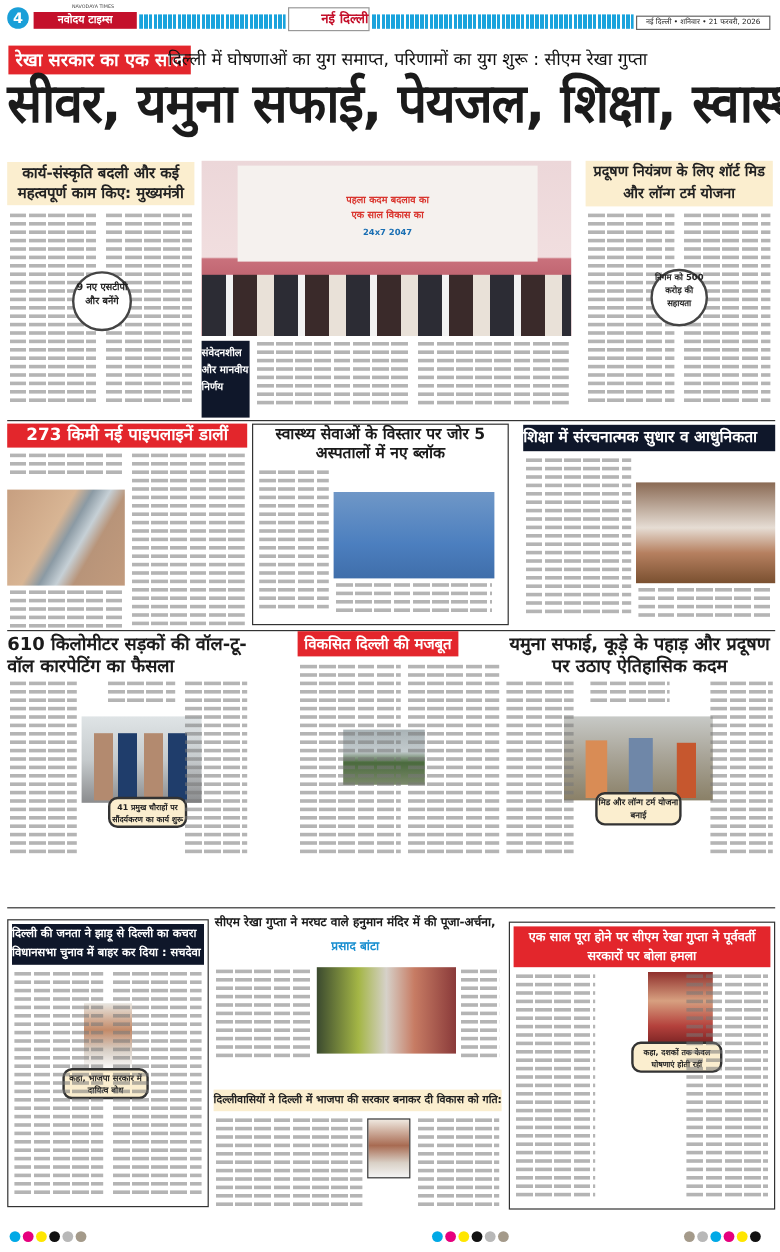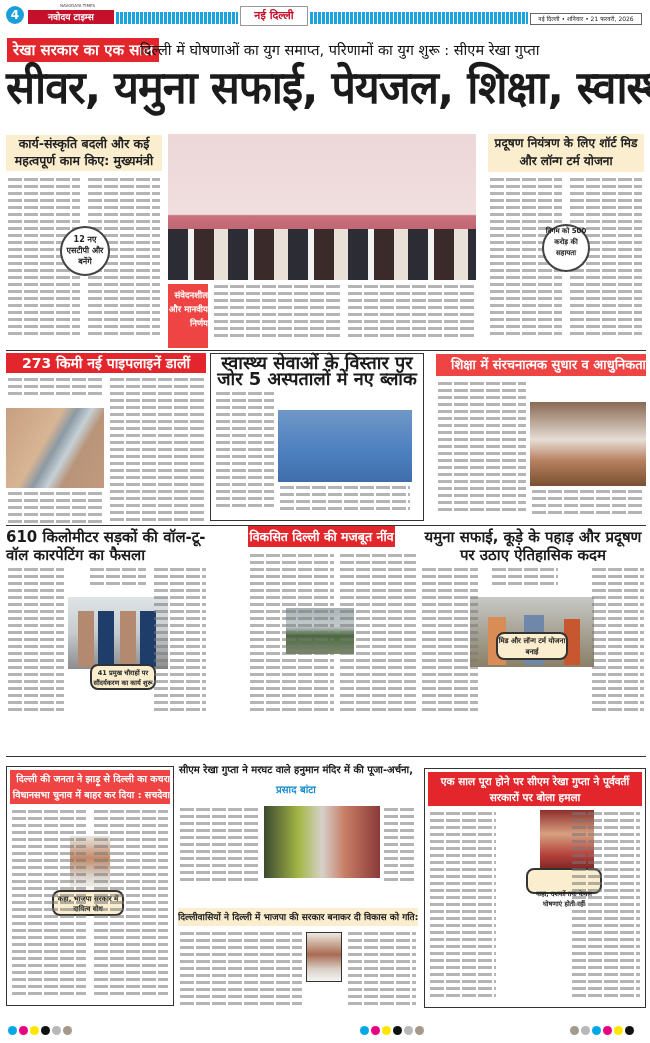--- a/index.html
+++ b/index.html
@@ -3,29 +3,29 @@
 <meta charset="utf-8">
 <style>
 *{box-sizing:border-box;margin:0;padding:0}
 body{width:650px;height:1043px;background:#fff;font-family:"DejaVu Sans",sans-serif;position:relative;overflow:hidden;color:#222}
 .abs{position:absolute}
 .masthead{left:0;top:0;width:650px;height:30px}
 .pgnum{left:6px;top:6px;width:18px;height:18px;border-radius:50%;background:#1a9fd8;color:#fff;font-size:12px;text-align:center;line-height:18px;font-weight:bold}
 .brand{left:28px;top:10px;width:86px;height:14px;background:#c4102b;color:#fff;font-size:9px;font-weight:bold;text-align:center;line-height:14px}
 .brand-small{left:60px;top:3px;font-size:4px;color:#444}
 .stripes{top:12px;height:12px;background:repeating-linear-gradient(90deg,#1aa3dc 0 3px,#fff 3px 4px)}
-.city-tab{left:240px;top:6px;width:68px;height:20px;background:#fff;border:1px solid #999;color:#c4102b;font-weight:bold;font-size:11px;text-align:center;line-height:18px}
+.city-tab{left:240px;top:6px;width:68px;height:20px;background:#fff;border:1px solid #999;color:#c4102b;font-weight:bold;font-size:11px;text-align:right;line-height:18px}
 .dateline{left:530px;top:13px;width:112px;height:12px;border:1px solid #666;font-size:6px;line-height:10px;text-align:center;color:#222;background:#fff}
 .kicker{left:7px;top:38px;height:24px;background:#e3262c;color:#fff;font-size:15px;font-weight:bold;padding:0 6px;line-height:24px}
 .subhead{left:140px;top:38px;width:505px;font-size:14.5px;line-height:24px;color:#111}
 .banner{left:6px;top:62px;width:640px;font-size:43px;font-weight:bold;letter-spacing:-1px;line-height:50px;color:#1b1b1b;white-space:nowrap;transform:scaleY(1.05)}
 .hbox{background:#fbeecf;text-align:center;font-weight:bold;color:#222}
 .photo{background:#b9b4ad;overflow:hidden}
 .redbar{background:#e3262c;color:#fff;text-align:center;font-weight:bold}
-.bluebar{background:#ef4444;color:#fff;text-align:right;font-weight:bold}
+.bluebar{background:#0f172a;color:#fff;text-align:left;font-weight:bold}
 .headline{font-weight:bold;text-align:center;color:#1b1b1b}
 .callout{background:#fff;border:2px solid #444;border-radius:50%;text-align:center;font-weight:bold;color:#222}
 .pill{background:#fbeecf;border:2px solid #333;border-radius:8px;text-align:center;font-weight:bold;color:#222}
 .rule{background:#333}
 .boxed{border:1.5px solid #333}
 .dot{width:9px;height:9px;border-radius:50%;display:inline-block;margin-right:2px}
 .line{height:3px;background:repeating-linear-gradient(90deg,#777 0 14px,transparent 14px 16px);opacity:.55;margin-bottom:4px}
 .linebox{padding:2px}
 </style>
 </head>
@@ -89,23 +89,28 @@
     <div class="line"></div>
     <div class="line"></div>
     <div class="line"></div>
     <div class="line"></div>
     <div class="line"></div>
     <div class="line"></div>
     <div class="line"></div>
     <div class="line"></div>
     <div class="line"></div>
 </div>
-<div class="abs callout" style="left:60px;top:226px;width:50px;height:50px;font-size:8px;line-height:11px;padding-top:6px">12 नए एसटीपी और बनेंगे</div>
+<div class="abs callout" style="left:60px;top:226px;width:50px;height:50px;font-size:8px;line-height:11px;padding-top:6px">9 नए एसटीपी और बनेंगे</div>
 
 <div class="abs photo" style="left:168px;top:134px;width:308px;height:146px;background:linear-gradient(180deg,#ecd7d9 0%,#f1dedf 55%,#c9717c 56%,#a23c4c 100%)">
+  <div class="abs" style="left:30px;top:4px;width:250px;height:80px;background:#f5f1ee">
+    <div class="abs" style="left:70px;top:22px;width:110px;font-size:8px;color:#d9342d;font-weight:bold;text-align:center">पहला कदम बदलाव का</div>
+    <div class="abs" style="left:70px;top:35px;width:110px;font-size:8px;color:#d9342d;font-weight:bold;text-align:center">एक साल विकास का</div>
+    <div class="abs" style="left:100px;top:52px;width:50px;font-size:7px;color:#1a6fb3;font-weight:bold;text-align:center">24x7 2047</div>
+  </div>
   <div class="abs" style="left:0;top:95px;width:308px;height:51px;background:repeating-linear-gradient(90deg,#2c2c34 0 20px,#f2f2f2 20px 26px,#3a2a2a 26px 46px,#e9e1d8 46px 60px)"></div>
 </div>
 <div class="abs bluebar" style="left:168px;top:284px;width:40px;height:64px;font-size:8.5px;line-height:14px;padding-top:4px">संवेदनशील और मानवीय निर्णय</div>
 <div class="abs linebox" style="left:212px;top:283px;width:130px;height:62px">
   <div class="line"></div>
     <div class="line"></div>
     <div class="line"></div>
     <div class="line"></div>
     <div class="line"></div>
     <div class="line"></div>
@@ -210,21 +215,21 @@
     <div class="line"></div>
     <div class="line"></div>
     <div class="line"></div>
     <div class="line"></div>
     <div class="line"></div>
     <div class="line"></div>
     <div class="line"></div>
 </div>
 
 <div class="abs boxed" style="left:210px;top:353px;width:214px;height:168px"></div>
-<div class="abs headline" style="left:212px;top:355px;width:210px;font-size:18px;line-height:16px">स्वास्थ्य सेवाओं के विस्तार पर जोर 5 अस्पतालों में नए ब्लॉक</div>
+<div class="abs headline" style="left:212px;top:355px;width:210px;font-size:13px;line-height:16px">स्वास्थ्य सेवाओं के विस्तार पर जोर 5 अस्पतालों में नए ब्लॉक</div>
 <div class="abs photo" style="left:278px;top:410px;width:134px;height:72px;background:linear-gradient(180deg,#6f97c7 0%,#4c7fbf 60%,#3f6eaa 100%)"></div>
 <div class="abs linebox" style="left:214px;top:390px;width:62px;height:128px">
   <div class="line"></div>
     <div class="line"></div>
     <div class="line"></div>
     <div class="line"></div>
     <div class="line"></div>
     <div class="line"></div>
     <div class="line"></div>
     <div class="line"></div>
@@ -327,21 +332,21 @@
     <div class="line"></div>
     <div class="line"></div>
     <div class="line"></div>
     <div class="line"></div>
     <div class="line"></div>
     <div class="line"></div>
     <div class="line"></div>
     <div class="line"></div>
 </div>
 
-<div class="abs redbar" style="left:248px;top:526px;width:147px;height:21px;font-size:12.5px;line-height:21px">विकसित दिल्ली की मजबूत नींव</div>
+<div class="abs redbar" style="left:248px;top:526px;width:134px;height:21px;font-size:12.5px;line-height:21px">विकसित दिल्ली की मजबूत नींव</div>
 <div class="abs photo" style="left:286px;top:608px;width:68px;height:46px;background:linear-gradient(180deg,#a9b3b6 0%,#c3cbce 40%,#4a6a3d 60%,#7c8a6c 100%)"></div>
 <div class="abs linebox" style="left:248px;top:552px;width:88px;height:168px">
   <div class="line"></div>
     <div class="line"></div>
     <div class="line"></div>
     <div class="line"></div>
     <div class="line"></div>
     <div class="line"></div>
     <div class="line"></div>
     <div class="line"></div>
@@ -386,21 +391,21 @@
     <div class="line"></div>
     <div class="line"></div>
 </div>
 
 <div class="abs headline" style="left:420px;top:528px;width:226px;font-size:15px;line-height:18px">यमुना सफाई, कूड़े के पहाड़ और प्रदूषण पर उठाए ऐतिहासिक कदम</div>
 <div class="abs photo" style="left:470px;top:597px;width:124px;height:70px;background:linear-gradient(180deg,#c7c9c6 0%,#aaa69a 45%,#8a8067 100%)">
   <div class="abs" style="left:18px;top:20px;width:18px;height:48px;background:#d98c55"></div>
   <div class="abs" style="left:54px;top:18px;width:20px;height:50px;background:#6f87a8"></div>
   <div class="abs" style="left:94px;top:22px;width:16px;height:46px;background:#c6572e"></div>
 </div>
-<div class="abs pill" style="left:496px;top:632px;width:72px;height:28px;font-size:7px;line-height:11px;padding-top:2px">मिड और लॉन्ग टर्म योजना बनाई</div>
+<div class="abs pill" style="left:496px;top:660px;width:72px;height:28px;font-size:7px;line-height:11px;padding-top:2px">मिड और लॉन्ग टर्म योजना बनाई</div>
 <div class="abs linebox" style="left:420px;top:566px;width:60px;height:150px">
   <div class="line"></div>
     <div class="line"></div>
     <div class="line"></div>
     <div class="line"></div>
     <div class="line"></div>
     <div class="line"></div>
     <div class="line"></div>
     <div class="line"></div>
     <div class="line"></div>
@@ -565,21 +570,21 @@
     <div class="line"></div>
     <div class="line"></div>
     <div class="line"></div>
     <div class="line"></div>
     <div class="line"></div>
 </div>
 
 <div class="abs boxed" style="left:424px;top:768px;width:222px;height:240px"></div>
 <div class="abs redbar" style="left:428px;top:772px;width:214px;height:34px;font-size:10.5px;line-height:16px;padding-top:1px">एक साल पूरा होने पर सीएम रेखा गुप्ता ने पूर्ववर्ती सरकारों पर बोला हमला</div>
 <div class="abs photo" style="left:540px;top:810px;width:54px;height:60px;background:linear-gradient(180deg,#8f2f2c 0%,#d7a080 40%,#b4413c 75%,#7c2424 100%)"></div>
-<div class="abs pill" style="left:526px;top:868px;width:76px;height:26px;font-size:6.5px;line-height:10px;padding-top:19px">कहा, दशकों तक केवल घोषणाएं होती रहीं</div>
+<div class="abs pill" style="left:526px;top:868px;width:76px;height:26px;font-size:6.5px;line-height:10px;padding-top:2px">कहा, दशकों तक केवल घोषणाएं होती रहीं</div>
 <div class="abs linebox" style="left:428px;top:810px;width:70px;height:194px">
   <div class="line"></div>
     <div class="line"></div>
     <div class="line"></div>
     <div class="line"></div>
     <div class="line"></div>
     <div class="line"></div>
     <div class="line"></div>
     <div class="line"></div>
     <div class="line"></div>

